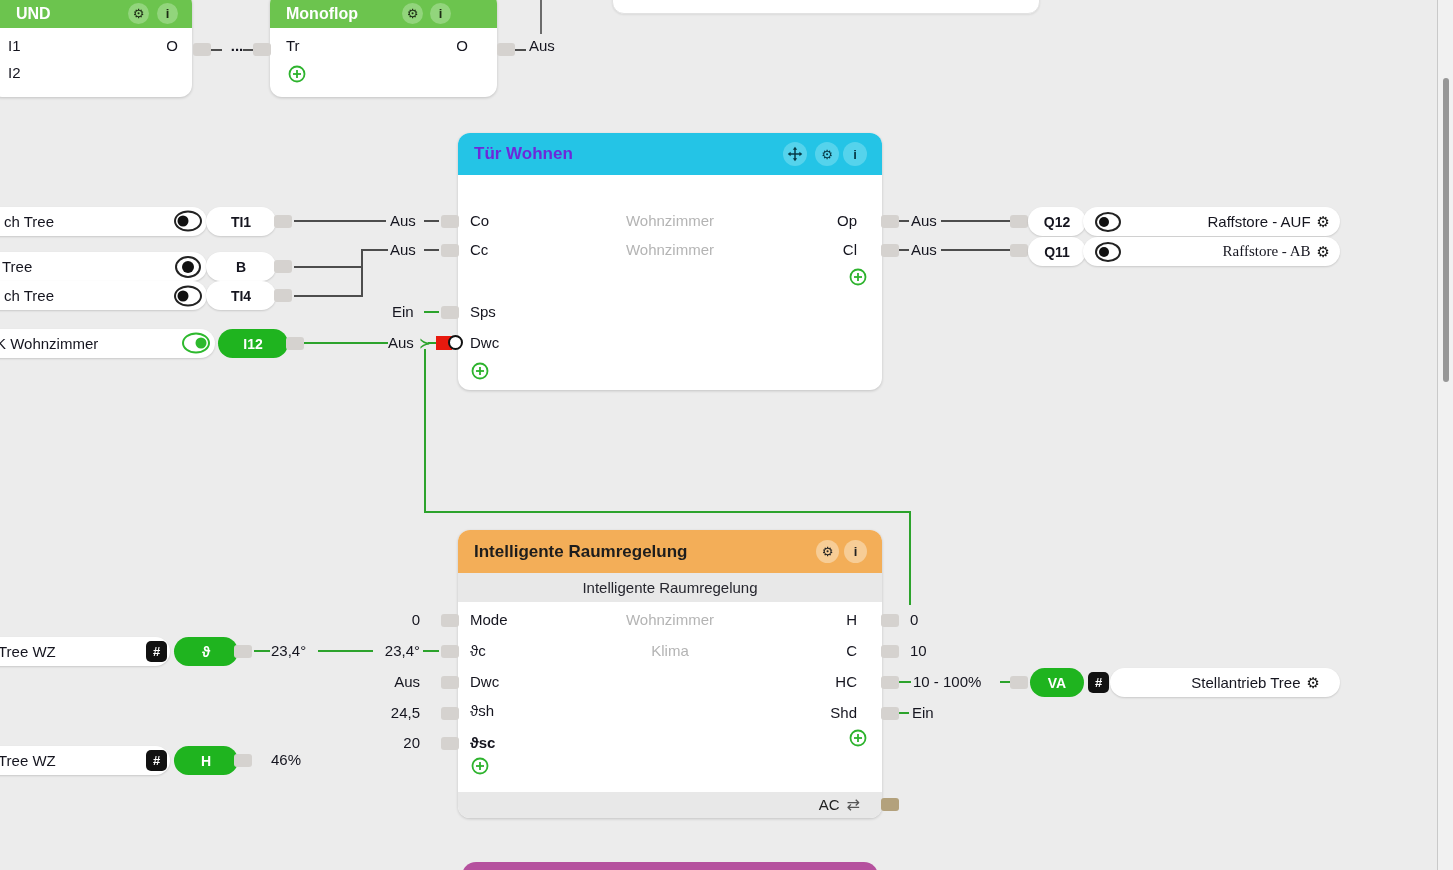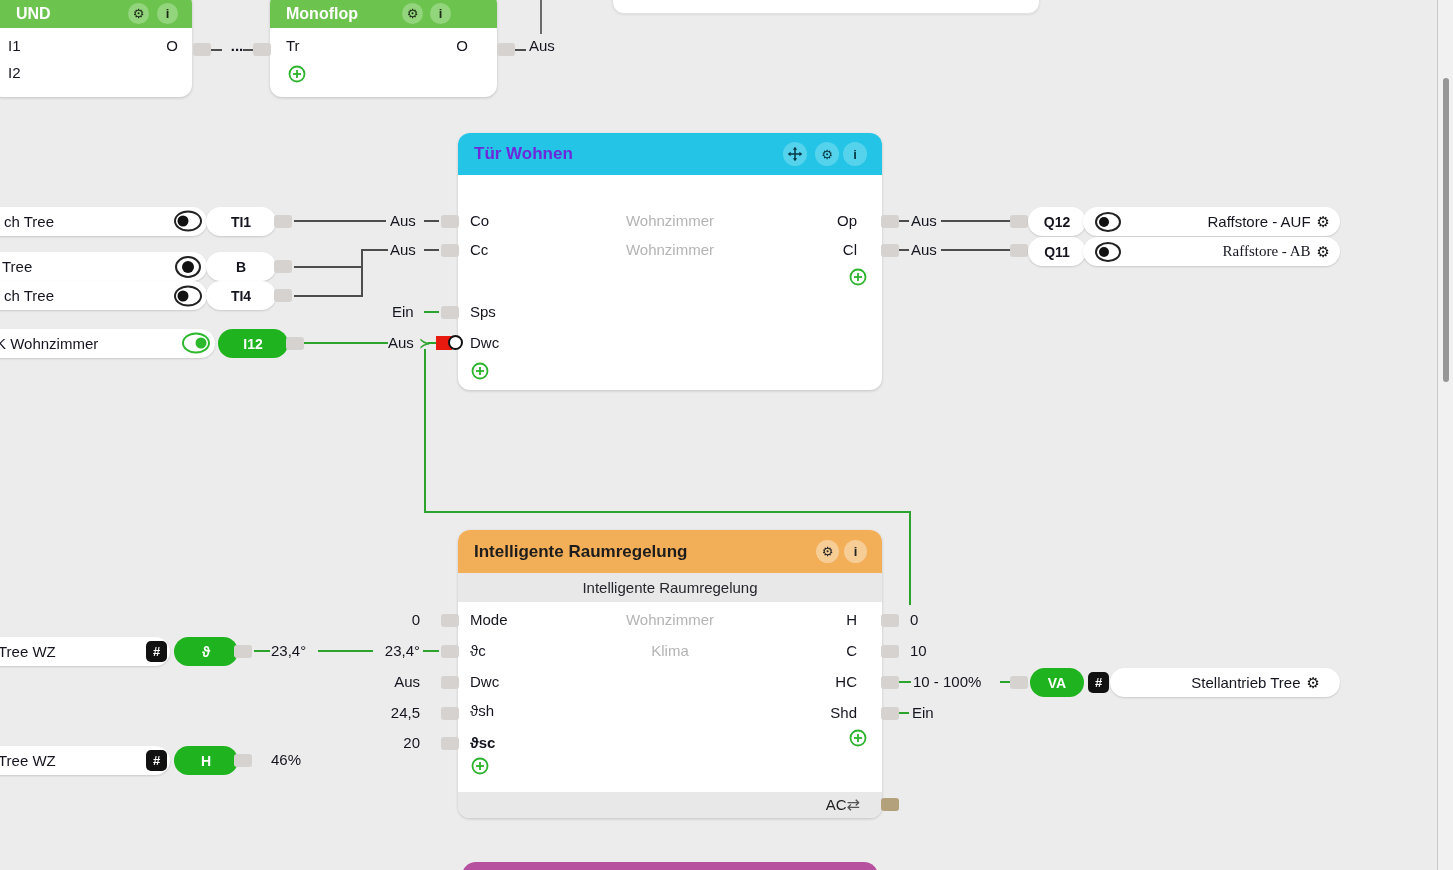--- a/index.html
+++ b/index.html
@@ -178,21 +178,21 @@
   <div class="hdr" style="left:458px;top:530px;width:424px;height:43px;background:#f3ae58;"></div>
   <div class="bt" style="left:474px;top:541px;color:#1d1d1d;">Intelligente Raumregelung</div>
   <div class="circ" style="left:816px;top:540px;width:23px;height:23px;background:#f7cd96;">
       <span class="gear-glyph" style="color:#222;">⚙</span>
     </div>
   <div class="circ" style="left:844px;top:540px;width:23px;height:23px;background:#f7cd96;">
       <span class="info-glyph" style="color:#222;">i</span>
     </div>
   <div class="subt" style="left:458px;top:573px;width:424px;height:29px;line-height:29px;">Intelligente Raumregelung</div>
   <div class="ftr" style="left:458px;top:792px;width:424px;height:26px;"></div>
-  <div style="position:absolute;left:770px;top:795px;width:90px;display:flex;justify-content:flex-end;align-items:center;gap:0;">
+  <div style="position:absolute;left:770px;top:795px;width:90px;display:flex;justify-content:flex-end;align-items:center;gap:7px;">
     <span style="font-size:15px;color:#222;">AC</span>
     <span style="font-size:16px;color:#555;">⇄</span>
   </div>
   <div class="nub" style="left:881px;top:798px;background:#b3a17c;"></div>
   <div class="t" style="left:470px;top:610px;">Mode</div>
   <div class="t" style="left:470px;top:641px;">ϑc</div>
   <div class="t" style="left:470px;top:672px;">Dwc</div>
   <div class="t" style="left:470px;top:701px;">ϑsh</div>
   <div class="t" style="left:470px;top:733px;font-weight:bold;">ϑsc</div>
   <div class="t gray" style="left:560px;top:610px;width:220px;text-align:center;">Wohnzimmer</div>

